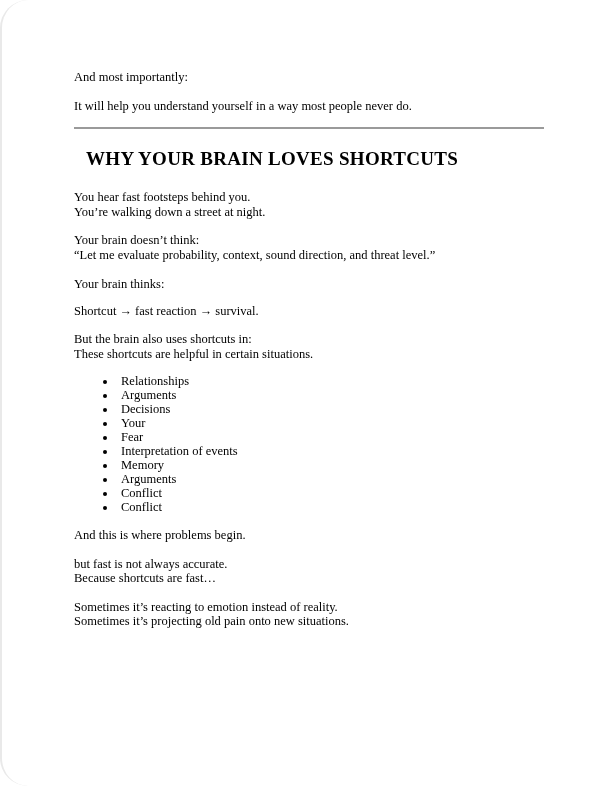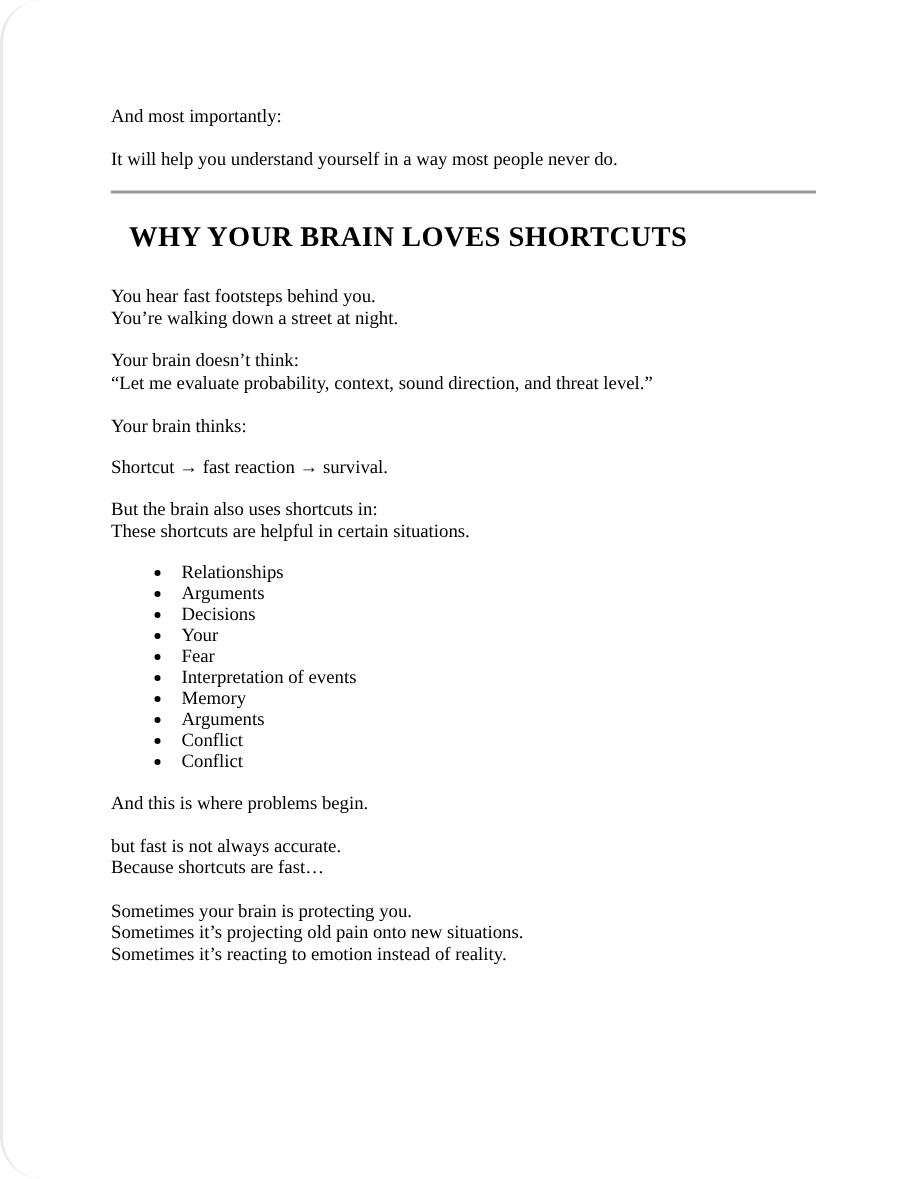--- a/index.html
+++ b/index.html
@@ -121,19 +121,18 @@
     </p>
 
     <p class="para">
       </p>
       <div>but fast is not always accurate.</div>
       <div>Because shortcuts are fast…</div>
     <p></p>
 
     <p class="para">
       </p>
-      <div>Sometimes your brain is protecting you.</div>
+      <div>Sometimes it’s reacting to emotion instead of reality.</div>
       <div>Sometimes it’s projecting old pain onto new situations.</div>
-      <div>Sometimes it’s reacting to emotion instead of reality.</div>
     <p></p>
 
   </div>
 </div>
 
 </body></html>

